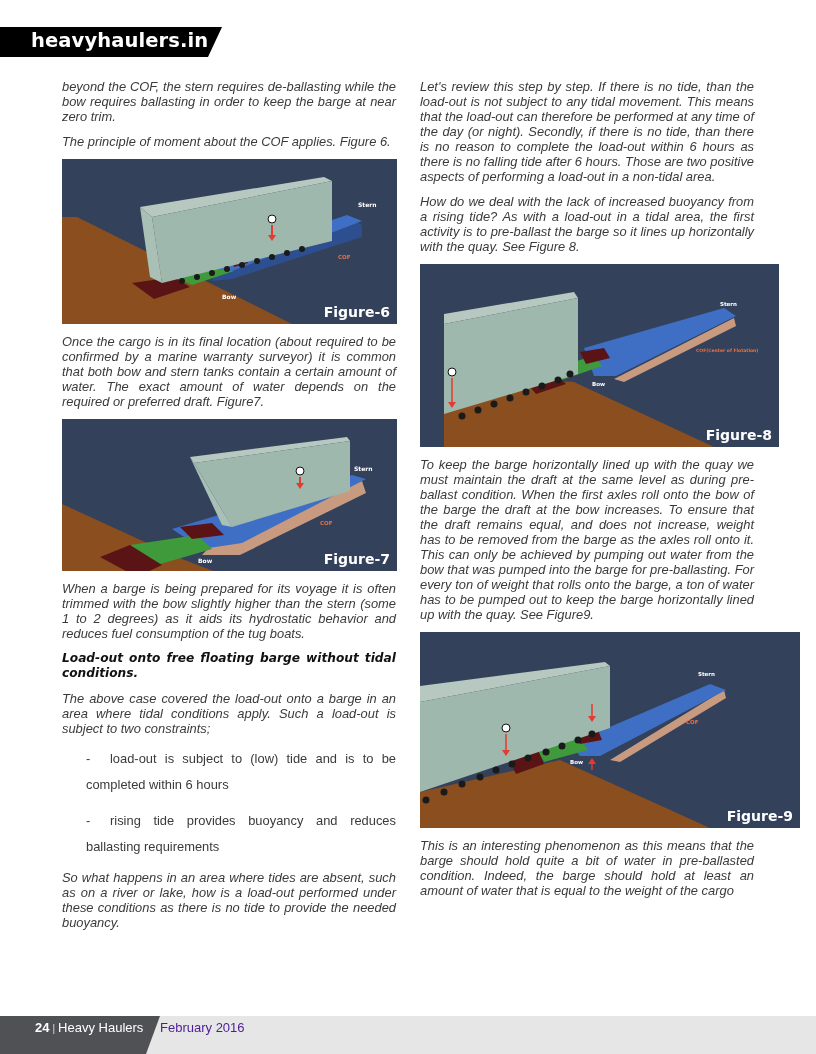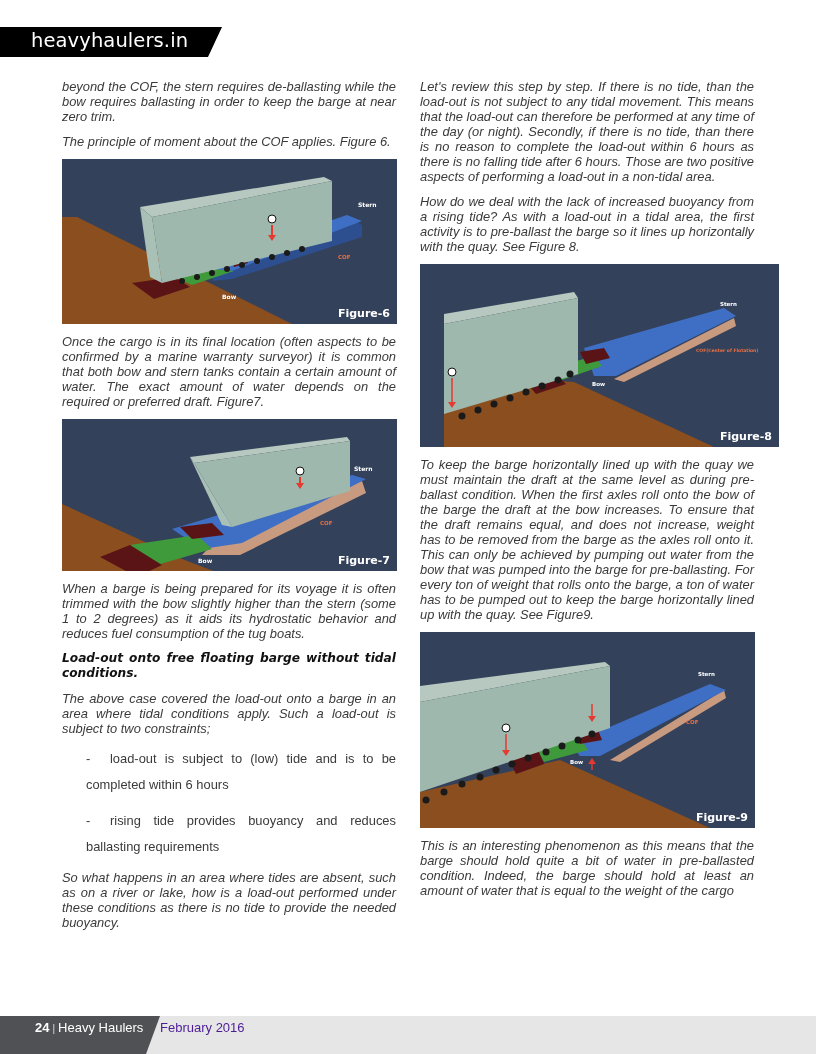--- a/index.html
+++ b/index.html
@@ -8,42 +8,42 @@
     background: #ffffff;
     font-family: "Liberation Sans", "DejaVu Sans", sans-serif;
     color: #3a3a3a;
   }
   .masthead {
     position: absolute; left: 0; top: 27px; height: 30px; width: 222px;
   }
   .masthead svg { position: absolute; left: 0; top: 0; }
   .masthead .brand {
     position: absolute; left: 31px; top: 2px;
-    font-family: "DejaVu Sans", sans-serif; font-weight: normal;
+    font-family: "DejaVu Sans", sans-serif; font-weight: bold;
     font-size: 19.5px; color: #ffffff; letter-spacing: 0.1px;
   }
   .col { position: absolute; top: 79px; }
   .col-left { left: 62px; width: 334px; }
   .col-right { left: 420px; width: 334px; }
   p {
     margin: 0 0 10px 0; font-size: 12.9px; line-height: 15px;
     text-align: justify;
     font-style: italic;
   }
   p.heading { font-weight: bold; color: #111; font-family: "DejaVu Sans", sans-serif; font-size: 12.2px; margin-top: 0; }
   .bullet { margin: 0 0 10px 24px; font-size: 12.9px; line-height: 26px; text-align: justify; }
   .bullet .dash { display: inline-block; width: 24px; }
   .figure {
     position: relative; background: #33415a; margin: 0 0 10px 0; overflow: hidden;
   }
   .figure svg { display: block; }
   .figure .fig-label {
     position: absolute; right: 7px; bottom: 4px;
     font-family: "DejaVu Sans", sans-serif; font-weight: bold;
-    font-size: 11px; color: #ffffff;
+    font-size: 14px; color: #ffffff;
   }
   .footer {
     position: absolute; left: 0; top: 1016px; width: 816px; height: 44px;
     background: #e6e6e7;
   }
   .footer .dark {
     position: absolute; left: 0; top: 0;
   }
   .footer .pg {
     position: absolute; left: 35px; top: 4px; font-size: 13px; color: #fff;
@@ -94,21 +94,21 @@
       <circle cx="210" cy="60" r="4" fill="#fff" stroke="#111"></circle>
       <line x1="210" y1="66" x2="210" y2="78" stroke="#e53a2f" stroke-width="2"></line>
       <polygon points="206,76 214,76 210,82" fill="#e53a2f"></polygon>
       <text x="296" y="48" fill="#fff" font-size="6" font-family="DejaVu Sans" font-weight="bold">Stern</text>
       <text x="160" y="140" fill="#fff" font-size="6" font-family="DejaVu Sans" font-weight="bold">Bow</text>
       <text x="276" y="100" fill="#f07040" font-size="5.5" font-family="DejaVu Sans" font-weight="bold">COF</text>
     </svg>
     <span class="fig-label">Figure-6</span>
   </div>
 
-  <p>Once the cargo is in its final location (often aspects to be confirmed by a marine warranty surveyor) it is common that both bow and stern tanks contain a certain amount of water. The exact amount of water depends on the required or preferred draft. Figure7.</p>
+  <p>Once the cargo is in its final location (about required to be confirmed by a marine warranty surveyor) it is common that both bow and stern tanks contain a certain amount of water. The exact amount of water depends on the required or preferred draft. Figure7.</p>
 
   <div class="figure" style="width:335px;height:152px;">
     <svg width="335" height="182" viewBox="0 0 335 182">
       <rect width="335" height="182" fill="#33415a"></rect>
       <polygon points="0,85 120,140 230,182 0,182" fill="#8a4e1f"></polygon>
       <polygon points="160,115 300,62 304,74 178,136 140,136" fill="#c89a80"></polygon>
       <polygon points="110,110 290,56 304,60 180,124 140,130" fill="#3f6fc4"></polygon>
       <polygon points="68,126 135,116 150,130 95,146" fill="#3f9a3c"></polygon>
       <polygon points="38,138 68,126 100,146 75,158" fill="#5b1416"></polygon>
       <polygon points="118,108 150,104 162,116 130,120" fill="#5b1416"></polygon>
@@ -167,21 +167,21 @@
       <polygon points="4,138 12,138 8,144" fill="#e53a2f"></polygon>
       <text x="276" y="42" fill="#fff" font-size="5.5" font-family="DejaVu Sans" font-weight="bold">Stern</text>
       <text x="148" y="122" fill="#fff" font-size="5.5" font-family="DejaVu Sans" font-weight="bold">Bow</text>
       <text x="252" y="88" fill="#f07040" font-size="4.5" font-family="DejaVu Sans" font-weight="bold">COF(Center of Flotation)</text>
     </svg>
     <span class="fig-label">Figure-8</span>
   </div>
 
   <p>To keep the barge horizontally lined up with the quay we must maintain the draft at the same level as during pre-ballast condition. When the first axles roll onto the bow of the barge the draft at the bow increases. To ensure that the draft remains equal, and does not increase, weight has to be removed from the barge as the axles roll onto it. This can only be achieved by pumping out water from the bow that was pumped into the barge for pre-ballasting. For every ton of weight that rolls onto the barge, a ton of water has to be pumped out to keep the barge horizontally lined up with the quay. See Figure9.</p>
 
-  <div class="figure" style="width:335px;height:196px;">
+  <div class="figure" style="width:380px;height:196px;">
     <svg width="335" height="196" viewBox="0 0 335 196">
       <rect width="335" height="196" fill="#33415a"></rect>
       <polygon points="0,160 140,128 290,196 0,196" fill="#8a4e1f"></polygon>
       <polygon points="190,128 304,58 306,66 200,130" fill="#c89a80"></polygon>
       <polygon points="150,112 290,52 306,58 180,124 160,124" fill="#3f6fc4"></polygon>
       <polygon points="116,116 160,106 168,118 124,130" fill="#3f9a3c"></polygon>
       <polygon points="88,126 118,118 124,132 96,142" fill="#5b1416"></polygon>
       <polygon points="156,102 178,98 182,108 160,112" fill="#5b1416"></polygon>
       <polygon points="0,54 185,30 190,34 0,70" fill="#b7c8c0"></polygon>
       <polygon points="0,70 190,34 190,96 0,160" fill="#9fb8ad"></polygon>

